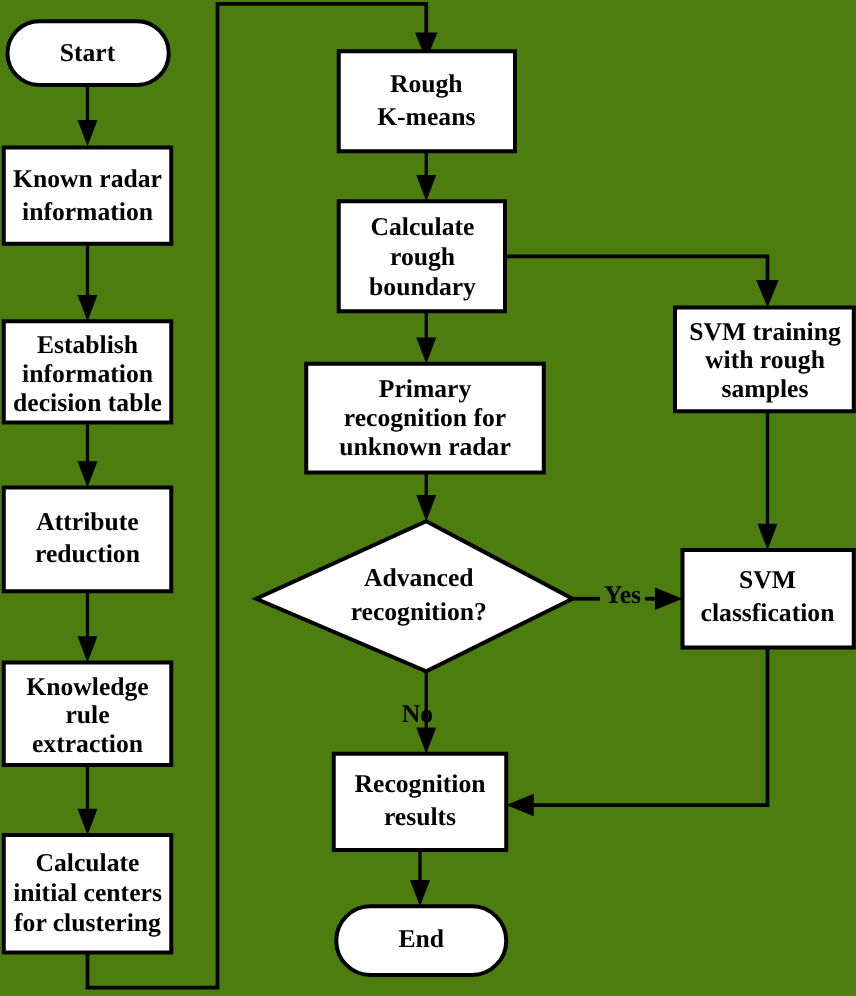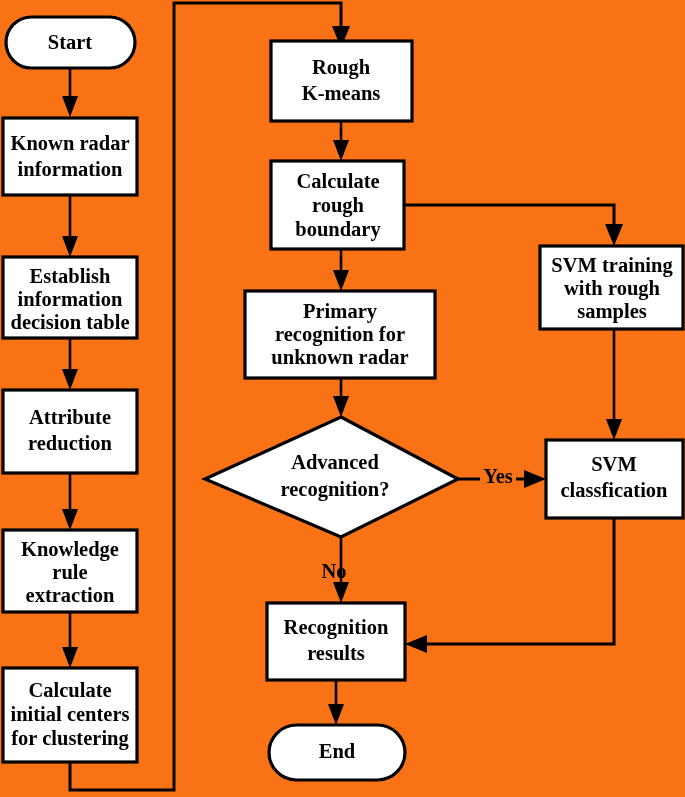--- a/index.html
+++ b/index.html
@@ -4,21 +4,21 @@
 <style>
   html, body {
     margin: 0;
     padding: 0;
     background: #ffffff;
   }
   #flow-root {
     position: relative;
     width: 685px;
     height: 797px;
-    background: #f97316;
+    background: #4d7c0f;
     font-family: "Liberation Serif", "DejaVu Serif", serif;
   }
   svg.flow-canvas {
     position: absolute;
     top: 0;
     left: 0;
     width: 685px;
     height: 797px;
     display: block;
   }

